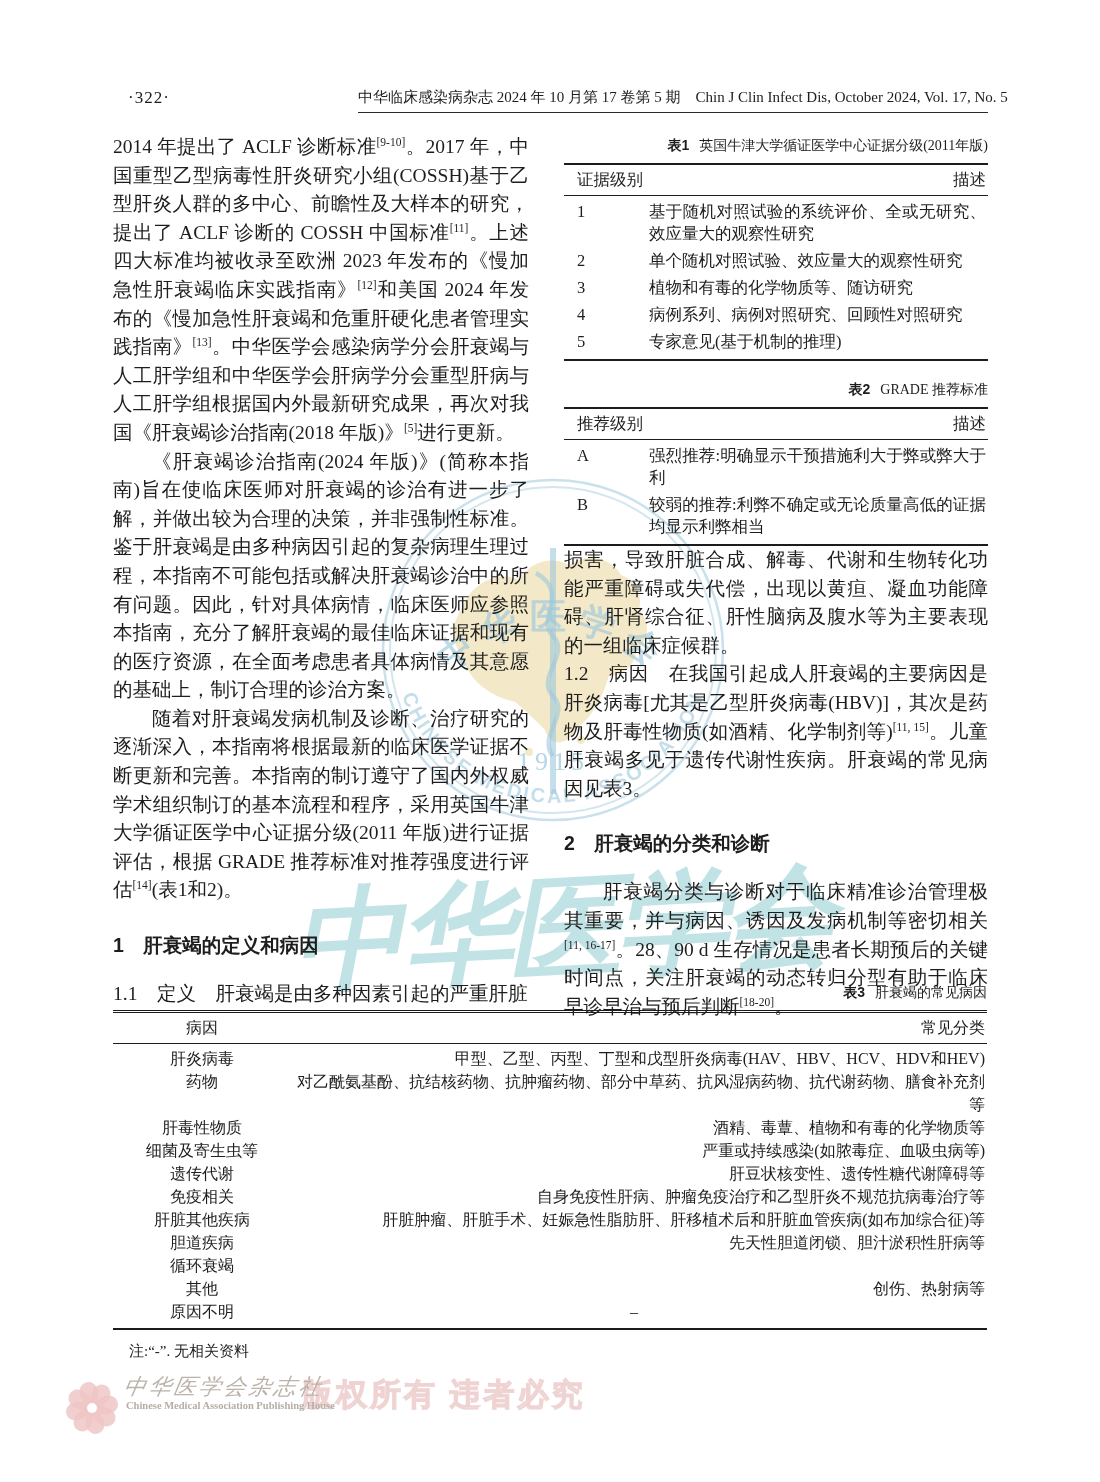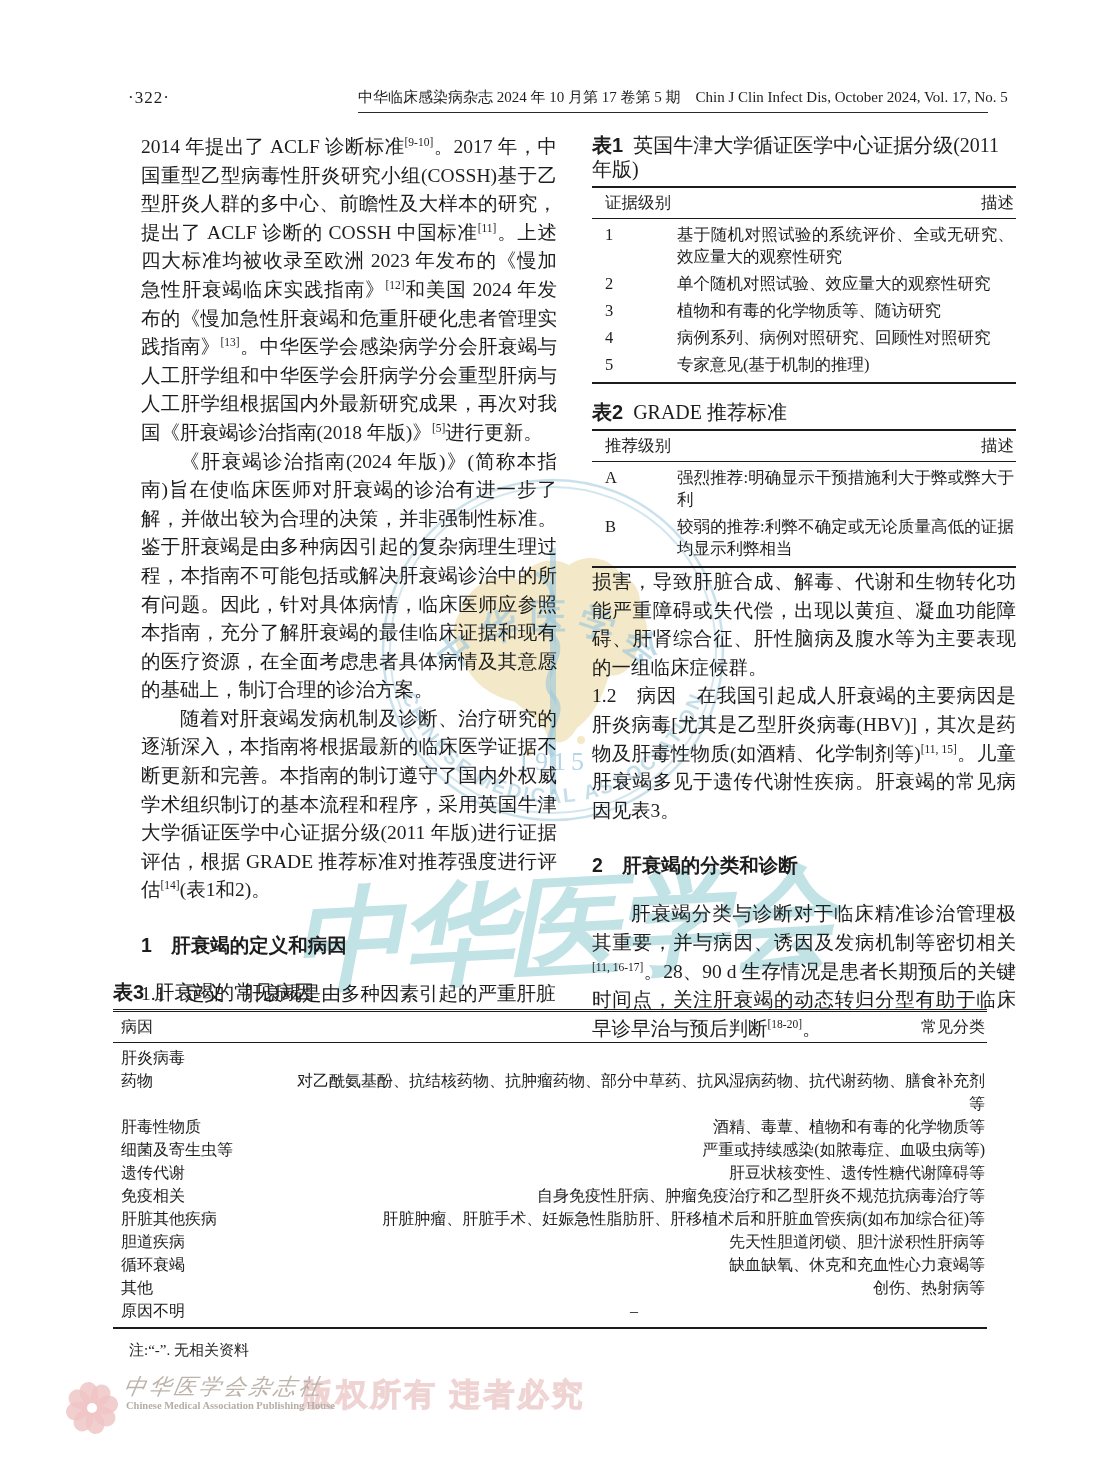--- a/index.html
+++ b/index.html
@@ -4,46 +4,46 @@
 <style>
   html,body{margin:0;padding:0;background:#e9e9e9;}
   .page{position:relative;width:1100px;height:1482px;background:#ffffff;margin:0 auto;
         font-family:"Liberation Serif","DejaVu Serif",serif;color:#1d1d1d;overflow:hidden;}
   .content{position:relative;z-index:2;}
   
   .page-num{position:absolute;left:128px;top:88px;font-size:17px;letter-spacing:1px;}
   .journal-line{position:absolute;left:358px;top:88px;width:630px;text-align:center;
         font-size:15px;white-space:nowrap;border-bottom:1.6px solid #2a2a2a;padding-bottom:5px;}
   
-  .col{position:absolute;margin-left:28px;}
+  .col{position:absolute;}
   .col-left{left:113px;top:133px;width:416px;}
   .col-right{left:564px;top:133px;width:424px;}
   p.body{margin:0;font-size:19.5px;line-height:28.6px;text-align:justify;text-justify:inter-ideograph;}
   p.indent{text-indent:2em;}
   sup{font-size:11.5px;line-height:0;vertical-align:super;letter-spacing:0;}
   .sec-heading{font-family:"Liberation Sans","DejaVu Sans",sans-serif;font-weight:bold;
         font-size:19.5px;margin:27px 0 21px 0;}
   
-  .tbl-caption{text-align:left;font-size:20px;line-height:24px;margin-bottom:5px;}
+  .tbl-caption{text-align:right;font-size:14px;line-height:24px;margin-bottom:5px;}
   .cap-label{font-family:"Liberation Sans","DejaVu Sans",sans-serif;font-weight:bold;margin-right:10px;}
   .tbl{border-top:2.5px solid #1c1c1c;border-bottom:2.5px solid #1c1c1c;font-size:16.5px;}
   .thead{display:flex;border-bottom:1.2px solid #1c1c1c;padding:4px 0;line-height:22px;}
   .tr{display:flex;padding:2.5px 0;line-height:22px;}
   .tbody{padding:2px 0 4px 0;}
   .td1{width:85px;padding-left:13px;box-sizing:border-box;flex:none;}
   .td2{flex:1;padding-right:2px;text-align:justify;}
   .thc{text-align:right;}
   .mt16{margin-top:16px;}
   .mt14{margin-top:14px;}
   
   .t3-wrap{position:absolute;left:113px;top:980px;width:874px;}
   .t3{border-top:3px double #1c1c1c;border-bottom:2px solid #1c1c1c;font-size:16px;}
   .t3 .thead{padding:4px 0;}
   .t3 .tr{padding:0;line-height:23px;}
-  .t3 .td1{width:170px;padding-left:8px;}
+  .t3 .td1{width:170px;padding-left:8px;text-align:center;}
   .t3 .td2{text-align:right;}
   .t3 .tbody{padding:3px 0 5px 0;}
   .t3 .tbody .tr:last-child .td2{text-align:center;}
   .t3-note{margin-top:12px;padding-left:16px;font-size:15px;}
   
   .wm{position:absolute;z-index:0;}
   .wm-script{left:292px;top:872px;font-size:112px;line-height:1;font-style:italic;font-weight:bold;
         letter-spacing:-4px;color:rgba(132,200,206,0.5);transform:rotate(-3deg);white-space:nowrap;
         font-family:"DejaVu Serif","Liberation Serif",serif;}
   .wm-copyright{left:302px;top:1374px;font-size:31px;font-weight:bold;letter-spacing:3px;
@@ -172,20 +172,21 @@
       </div>
       <div class="tbl t3">
         <div class="thead">
           <div class="td1">病因</div>
           <div class="td2 thc">常见分类</div>
         </div>
         <div class="tbody">
 
             <div class="tr">
               <div class="td1">肝炎病毒</div>
+              <div class="td2">甲型、乙型、丙型、丁型和戊型肝炎病毒(HAV、HBV、HCV、HDV和HEV)</div>
             </div>
 
 
             <div class="tr">
               <div class="td1">药物</div>
               <div class="td2">对乙酰氨基酚、抗结核药物、抗肿瘤药物、部分中草药、抗风湿病药物、抗代谢药物、膳食补充剂等</div>
             </div>
 
             <div class="tr">
               <div class="td1">肝毒性物质</div>
@@ -212,21 +213,20 @@
               <div class="td2">肝脏肿瘤、肝脏手术、妊娠急性脂肪肝、肝移植术后和肝脏血管疾病(如布加综合征)等</div>
             </div>
 
             <div class="tr">
               <div class="td1">胆道疾病</div>
               <div class="td2">先天性胆道闭锁、胆汁淤积性肝病等</div>
             </div>
 
             <div class="tr">
               <div class="td1">循环衰竭</div>
-              <div class="td2">缺血缺氧、休克和充血性心力衰竭等</div>
             </div>
 
             <div class="tr">
               <div class="td1">其他</div>
               <div class="td2">创伤、热射病等</div>
             </div>
 
             <div class="tr">
               <div class="td1">原因不明</div>
               <div class="td2">–</div>

